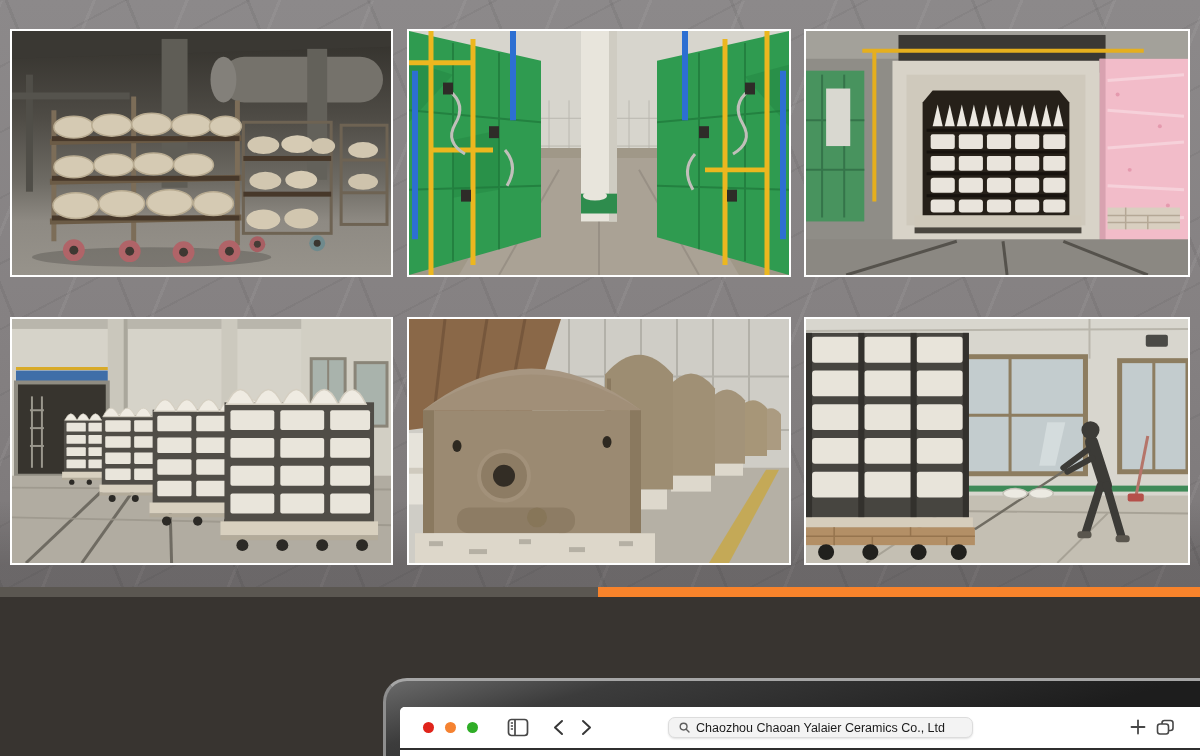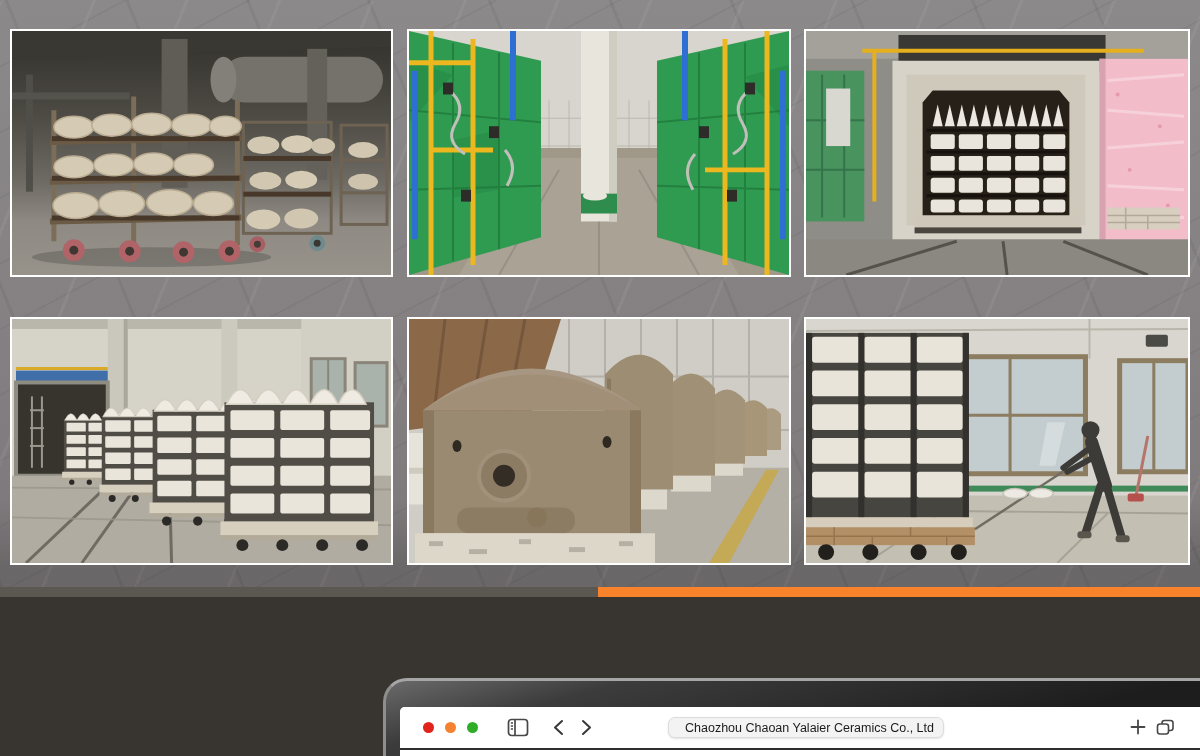--- a/index.html
+++ b/index.html
@@ -46,21 +46,21 @@
   }
   .toolbar{position:relative;height:41px;background:#fff;border-bottom:2px solid #2f2f2f;}
   .browser-content{height:5px;background:#fff;}
   .dots{position:absolute;left:23px;top:15px;display:flex;gap:11px;}
   .dot{width:11px;height:11px;border-radius:50%;}
   .tb-icon{position:absolute;background:none;border:none;padding:0;cursor:pointer;}
   .sidebar-btn{left:107px;top:11px;}
   .back-btn{left:151px;top:12px;}
   .fwd-btn{left:179px;top:12px;}
   .addressbar{
-    position:absolute;left:268px;top:10px;width:276px;height:21px;
+    position:absolute;left:268px;top:10px;width:305px;height:21px;
     background:#f3f3f3;border:1px solid #dcdcdc;border-radius:7px;
     box-shadow:0 1px 2px rgba(0,0,0,.12);
     display:flex;align-items:center;gap:6px;padding:0 10px;box-sizing:border-box;
     cursor:text;
   }
   .addressbar .url{font-size:12.5px;color:#1b1b1b;white-space:nowrap;}
   .plus-btn{left:730px;top:12px;}
   .tabs-btn{left:756px;top:12px;}
 </style>
 </head>

